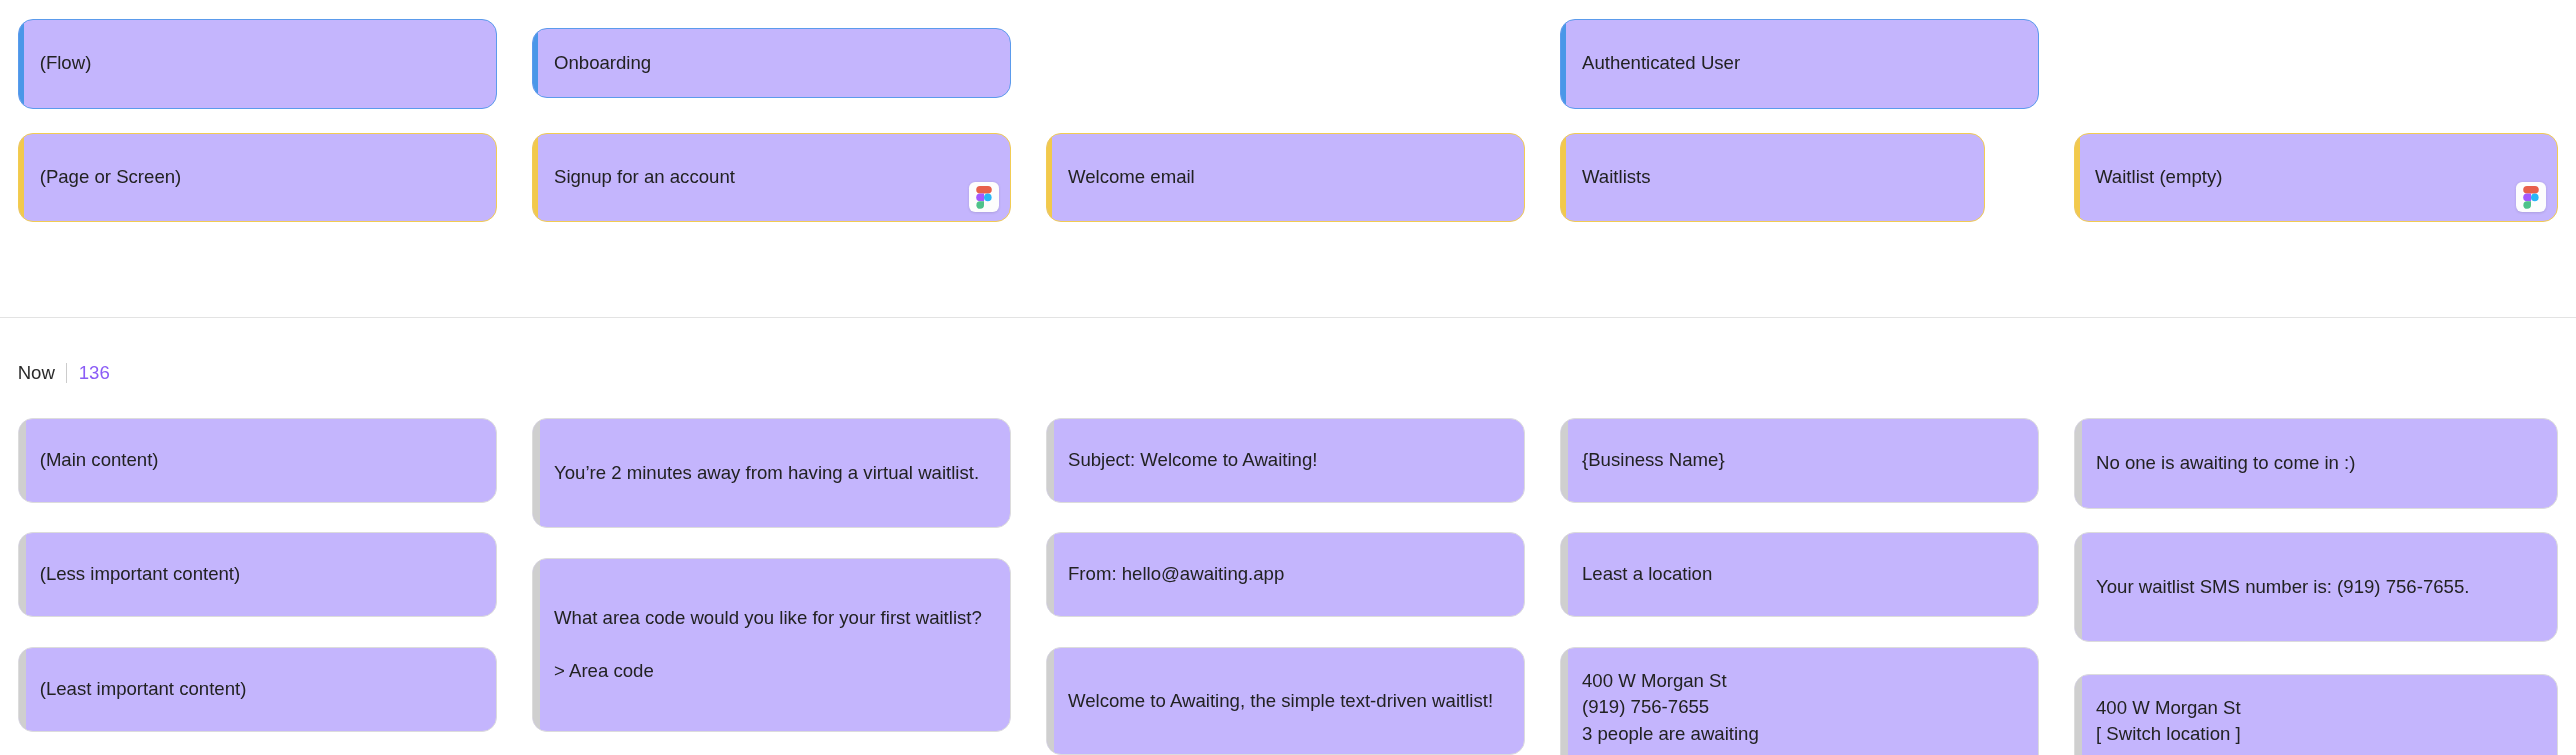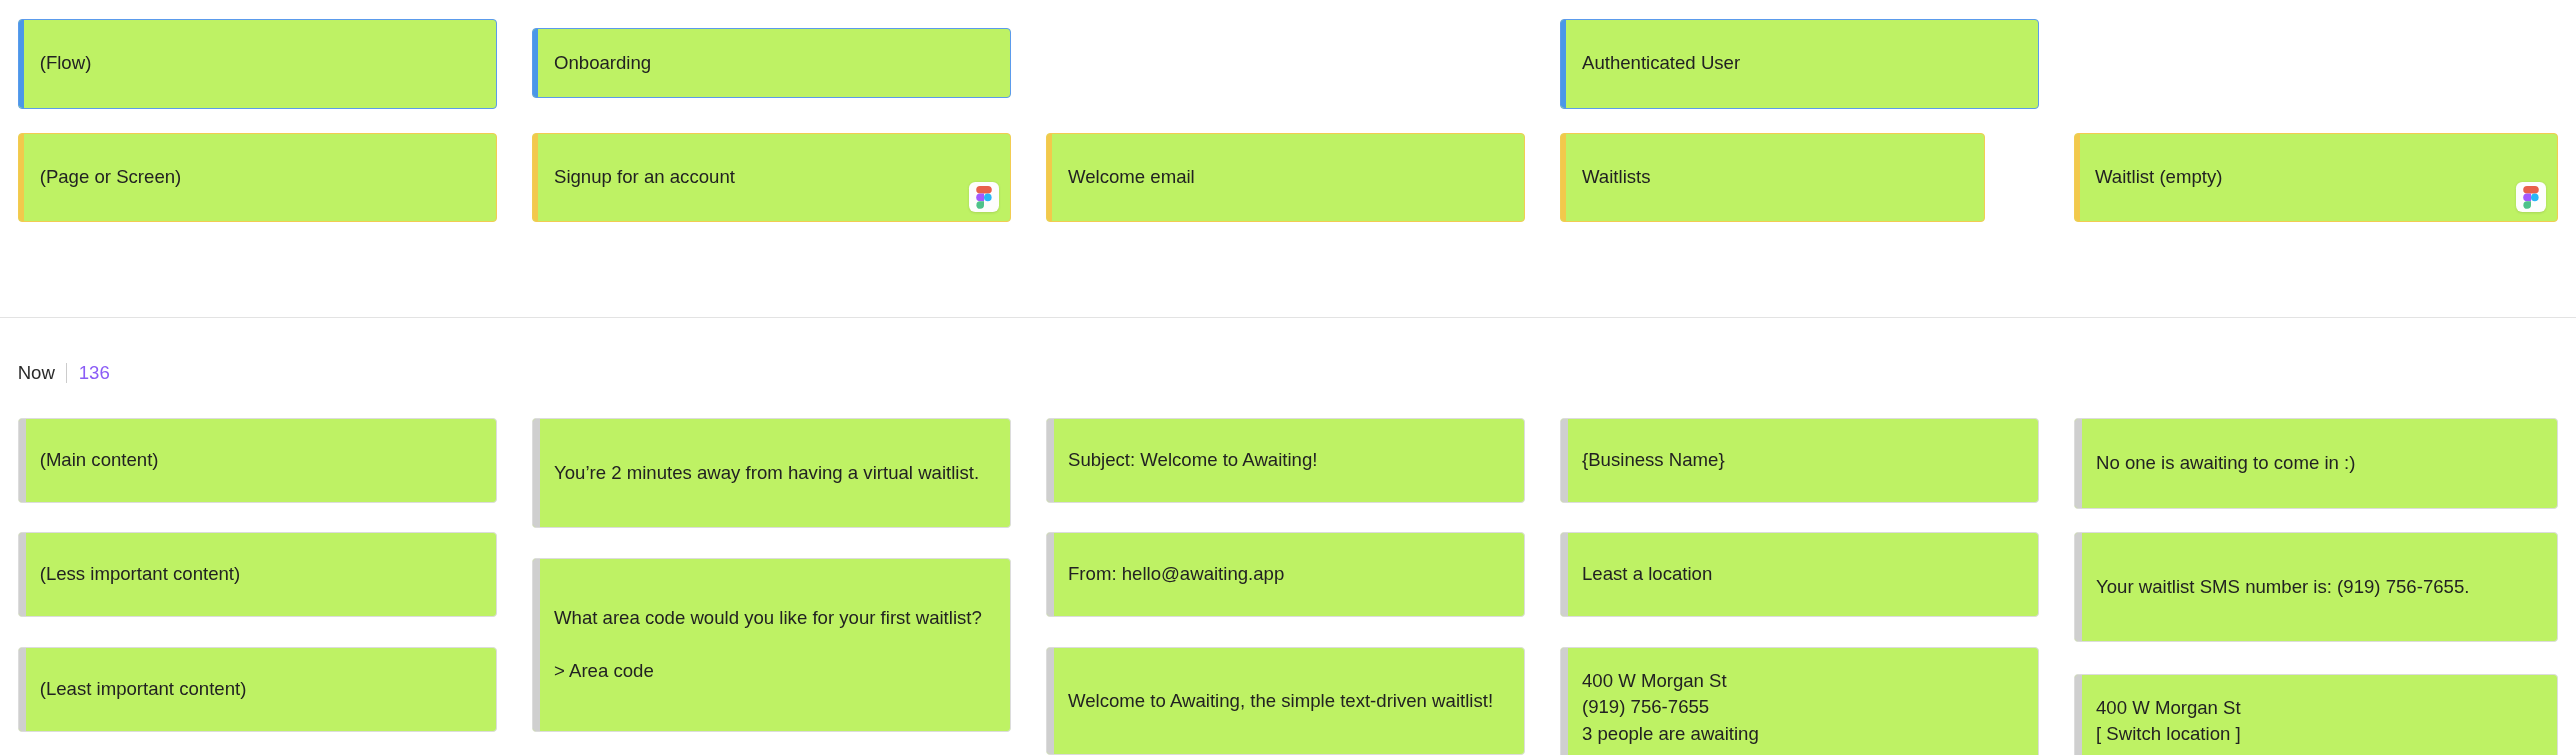--- a/index.html
+++ b/index.html
@@ -16,23 +16,23 @@
   .board {
     position: relative;
     width: 2576px;
     height: 755px;
     background: #ffffff;
   }
 
   
   .card {
     position: absolute;
-    background: #bef264;
+    background: #c4b5fd;
     border: 0.9px solid #d6d6d6;
-    border-radius: 4px;
+    border-radius: 15px;
     display: flex;
     align-items: center;
     padding: 0 19.5px 0 21px;
     overflow: hidden;
   }
   .card::before {
     content: "";
     position: absolute;
     left: -0.9px;
     top: -0.9px;

